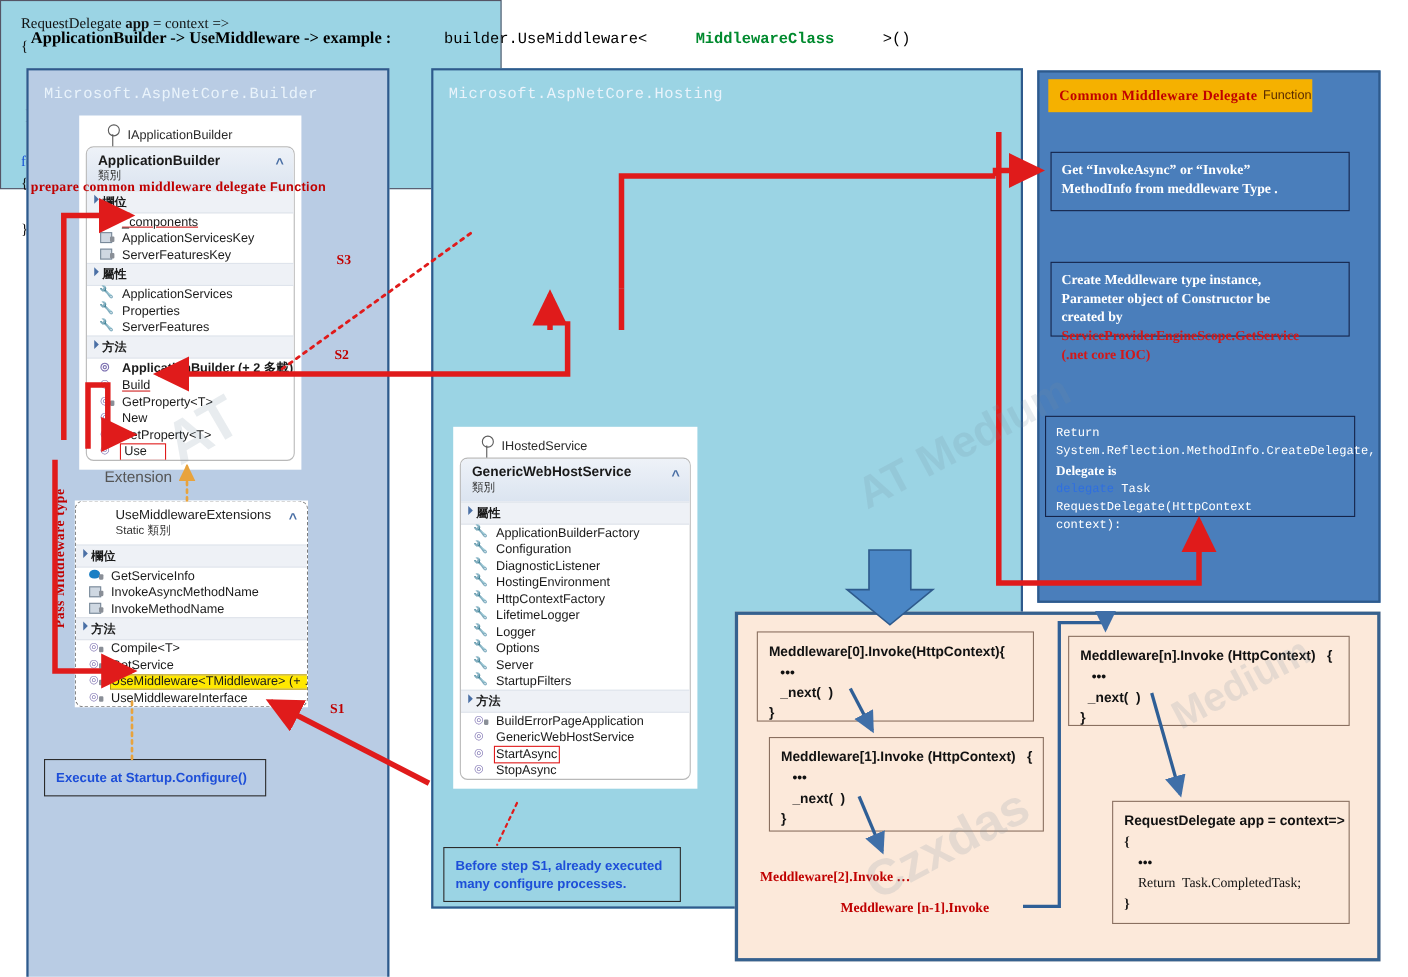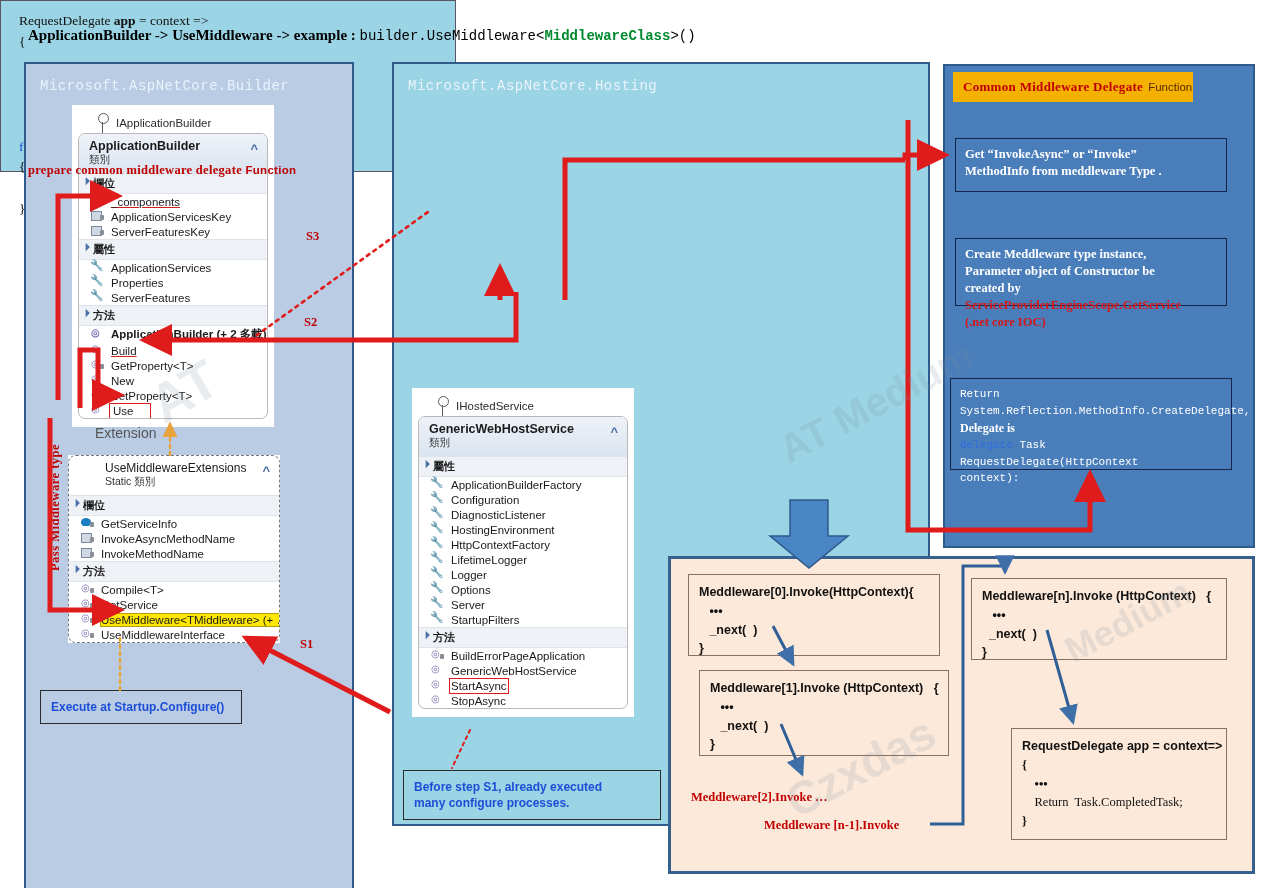--- a/index.html
+++ b/index.html
@@ -11,21 +11,21 @@
     overflow:hidden;
   }
 
   
   #title-bar{
     position:absolute; left:28px; top:22px; width:1100px; height:26px;
     font-family:"Liberation Serif", serif; font-size:15px; color:#000;
     white-space:nowrap; line-height:26px;
   }
   #title-bar .b{ font-weight:bold;margin-top:23px; }
-  #title-bar .mono{ font-family:"Liberation Mono", monospace; font-size:14px; }
+  #title-bar .mono{ font-family:"Liberation Mono", monospace; font-size:14px;margin-left:44px; }
   #title-bar .green{ color:#008a2e; font-weight:bold; }
 
   
   .panel{ position:absolute; }
   #panel-builder{
     left:24px; top:62px; width:330px; height:848px;
     background:#b9cce4; border:2px solid #2e5a8c;
   }
   #panel-hosting{
     left:392px; top:62px; width:538px; height:764px;
@@ -413,21 +413,21 @@
         <span class="ico meth"></span>
         <span class="hl-red-box">StartAsync</span>
       </div>
     <div class="mem">
         <span class="ico meth"></span>
         <span>StopAsync</span>
       </div>
   </div>
 </div>
 
-<div class="note-box" id="note-before" style="left:403px; top:770px; width:258px;">
+<div class="note-box" id="note-before" style="left:403px; top:770px; width:216px;">
   <div>Before step S1, already executed</div>
   <div>many configure processes.</div>
 </div>
 
 <div class="panel" id="panel-common"></div>
 <div style="position:absolute; left:953px; top:72px; width:240px; height:30px;
             background:#f5b100; display:flex; align-items:center; padding-left:10px;">
   <span style="color:#c00000;font-weight:bold;font-family:'Liberation Serif',serif;font-size:13px;letter-spacing:.3px;">Common Middleware Delegate</span>
   <span style="color:#5a2b00;font-size:11.5px;margin-left:5px;font-family:'Liberation Sans',sans-serif;">Function</span>
 </div>

